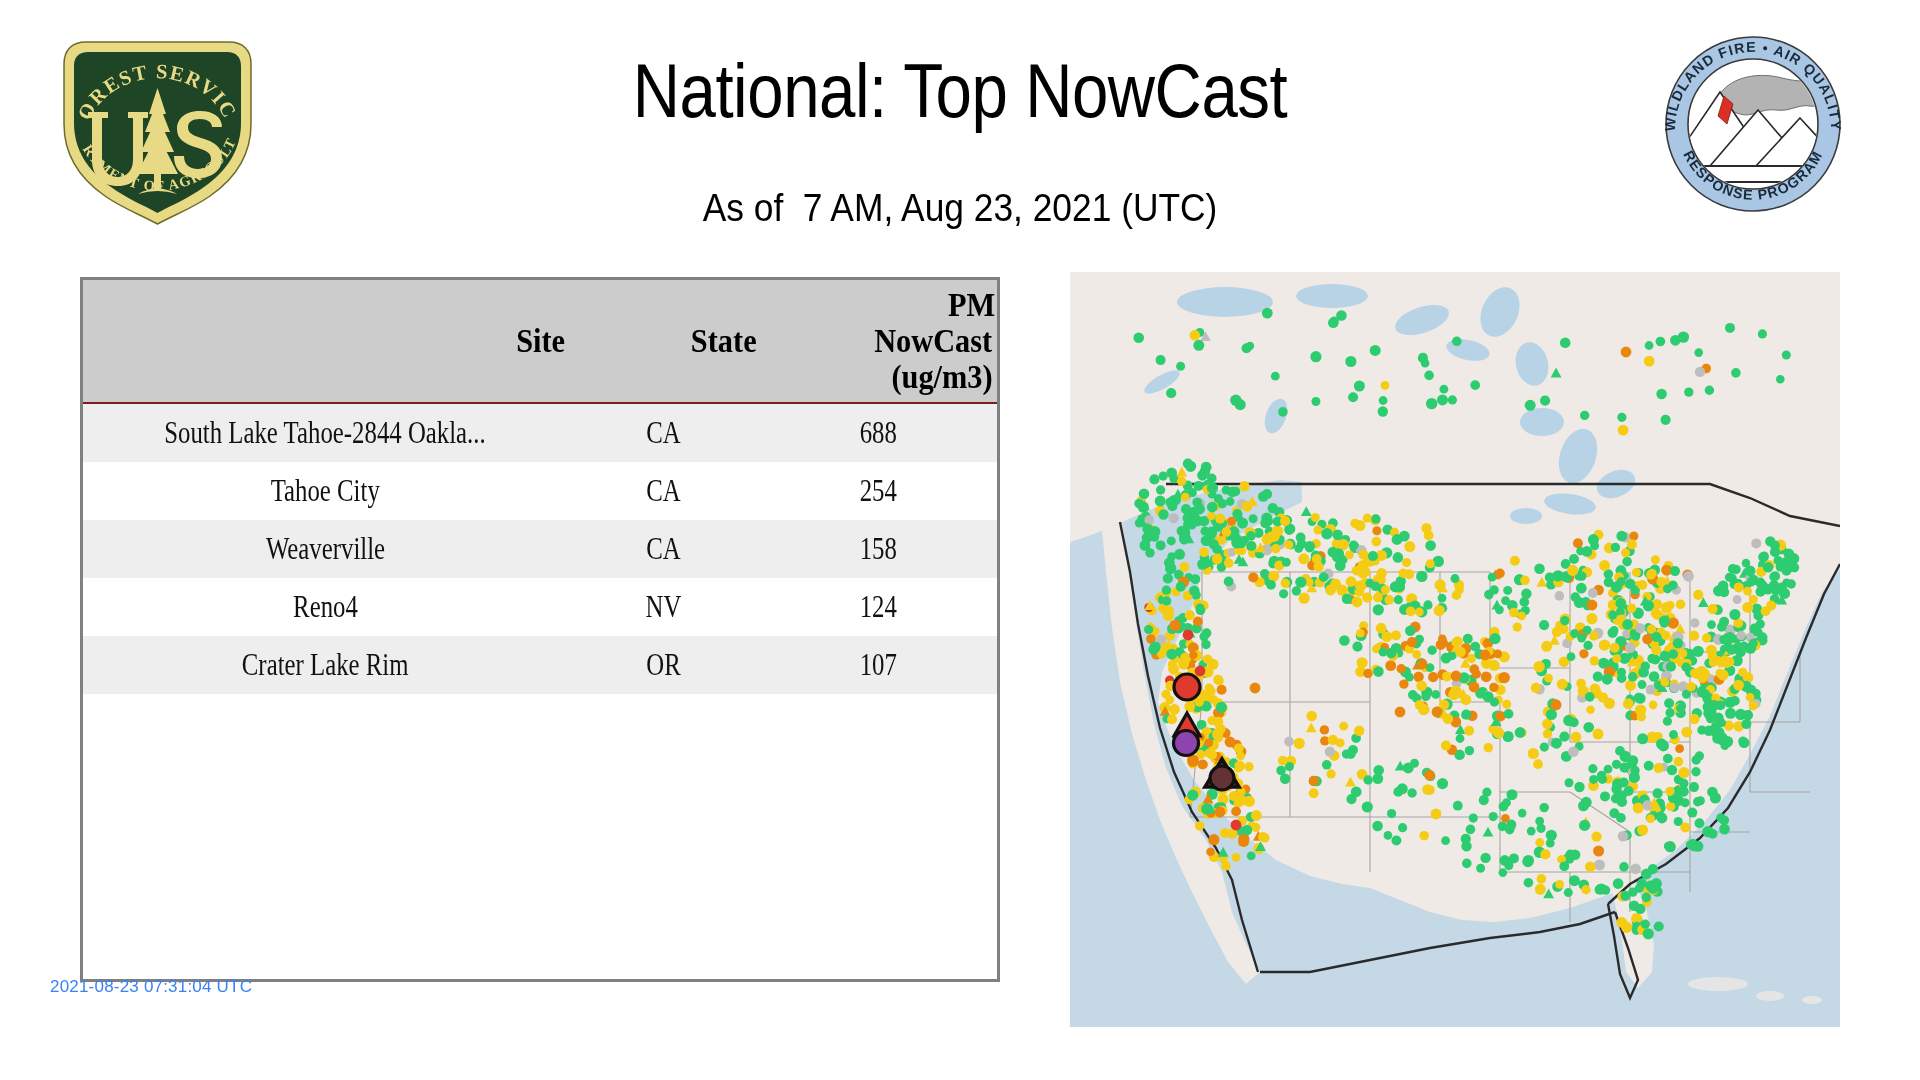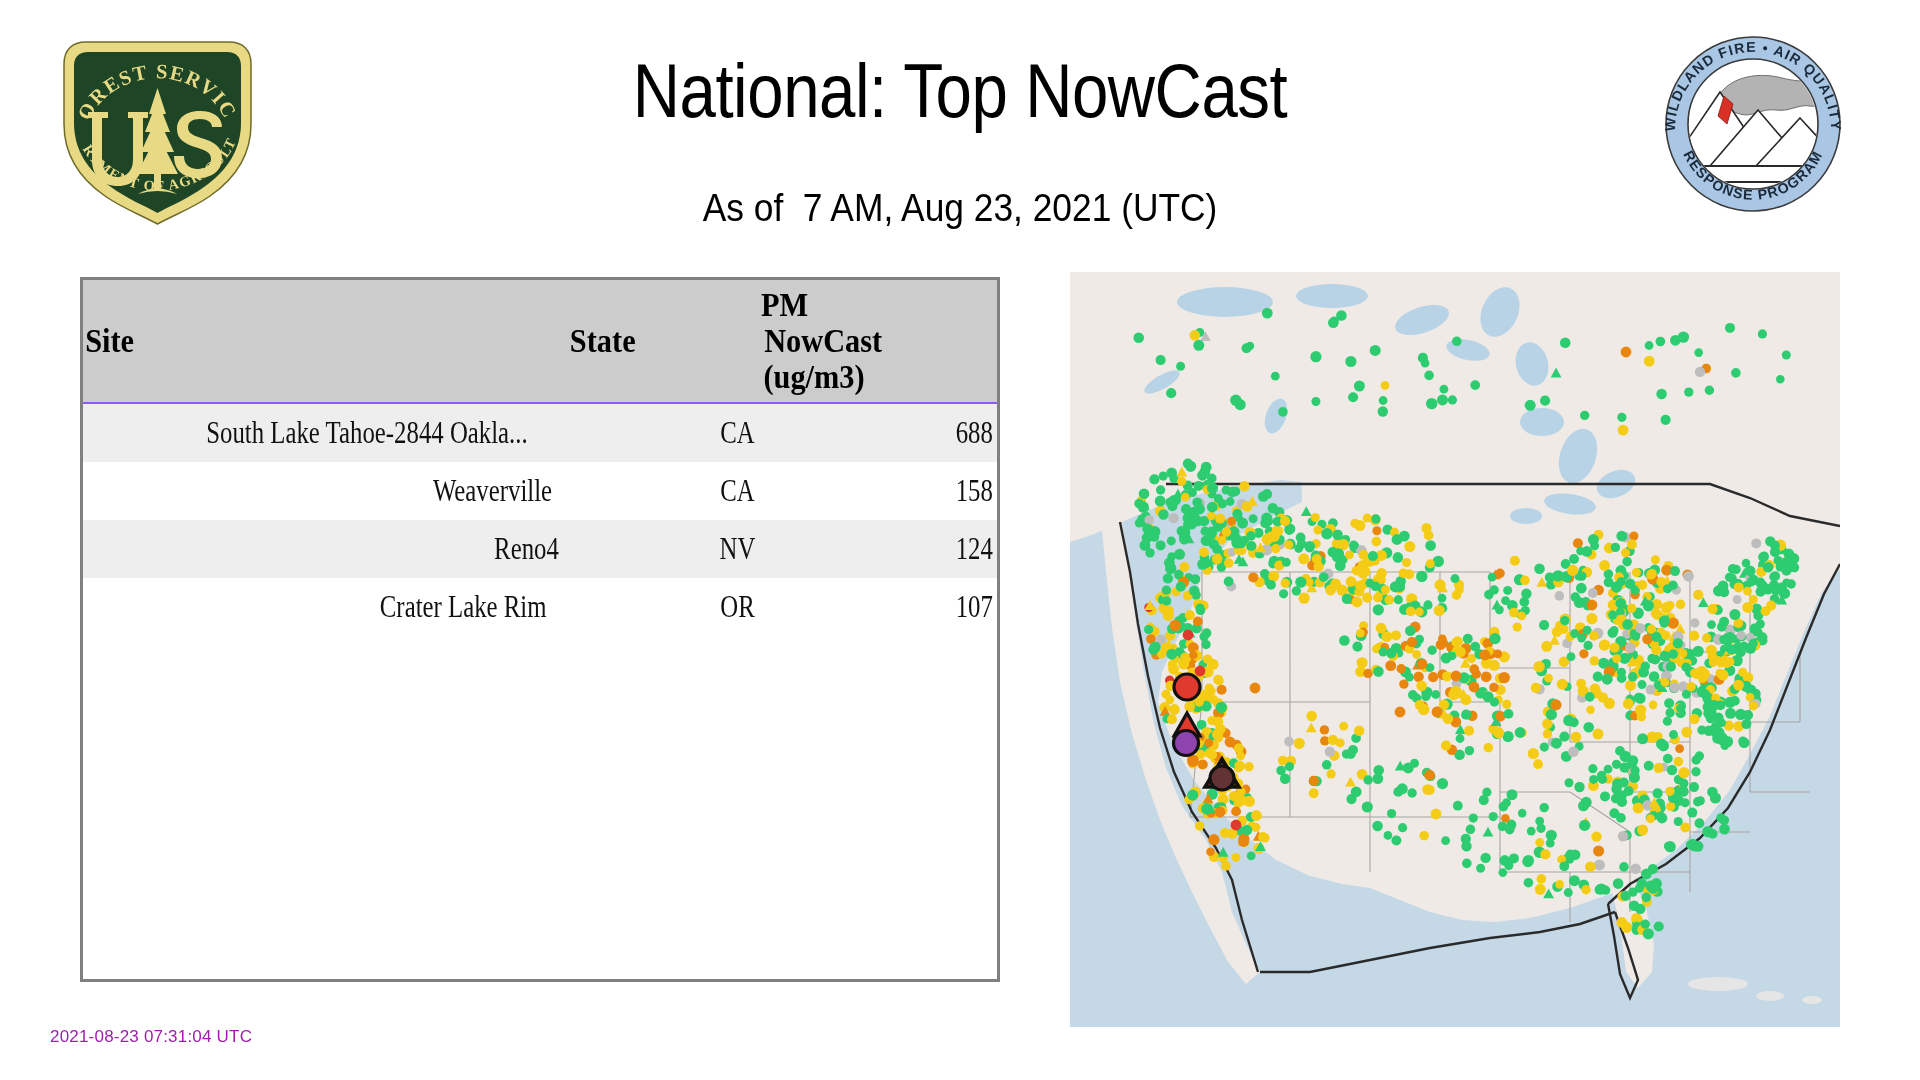--- a/index.html
+++ b/index.html
@@ -40,50 +40,50 @@
     position:absolute;left:80px;top:277px;width:920px;height:705px;
     border:3px solid #808080;background:#ffffff;box-sizing:border-box;
   }
   table#nowcast-table{
     width:100%;border-collapse:collapse;table-layout:fixed;
   }
   table#nowcast-table th{
     background:#cccccc;
     font-family:"Liberation Serif","DejaVu Serif",serif;
     font-weight:bold;font-size:33px;color:#000;
-    padding:0;height:122px;vertical-align:middle;text-align:left;
-    border-bottom:2px solid #8b5cf6;
+    padding:0;height:122px;vertical-align:middle;text-align:right;
+    border-bottom:2px solid #7f1d1d;
     line-height:36px;
   }
   table#nowcast-table td{
     font-family:"Liberation Serif","DejaVu Serif",serif;
     font-weight:400;font-size:31px;color:#111;
-    height:58px;text-align:right;vertical-align:middle;
+    height:58px;text-align:center;vertical-align:middle;
     padding:0;border:none;
     transform-origin:center;
   }
   table#nowcast-table td span.sq{display:inline-block;transform:scaleX(0.80);}
   table#nowcast-table tbody tr:nth-child(odd){background:#eeeeee;}
   table#nowcast-table tbody tr:nth-child(even){background:#ffffff;}
   col.c-site{width:53%;}
   col.c-state{width:21%;}
   col.c-pm{width:26%;}
   th .hdr-sq{display:inline-block;transform:scaleX(0.92);}
 
   
   #map{
     position:absolute;left:1070px;top:272px;width:770px;height:755px;
     background:#c5d8e6;overflow:hidden;
   }
   #map svg{display:block;}
 
   #timestamp{
-    position:absolute;left:50px;top:1027px;
+    position:absolute;left:50px;top:977px;
     font-family:"Liberation Sans",sans-serif;
-    font-size:17px;color:#a21caf;letter-spacing:0.2px;
+    font-size:17px;color:#3b82f6;letter-spacing:0.2px;
   }
 </style>
 </head>
 <body>
 
 <div id="header">
 
   <svg id="fs-logo" viewBox="0 0 215 200">
     <path d="M14 36 C14 22 22 14 36 14 L179 14 C193 14 201 22 201 36
              L201 96 C201 126 186 150 160 168 C143 180 124 187 107.5 196
@@ -178,20 +178,25 @@
           <span class="hdr-sq">NowCast</span><br>
           <span class="hdr-sq">(ug/m3)</span>
         </th>
       </tr>
     </thead>
     <tbody id="table-body">
         <tr>
           <td><span class="sq">South Lake Tahoe-2844 Oakla...</span></td>
           <td><span class="sq">CA</span></td>
           <td><span class="sq">688</span></td>
+        </tr>
+        <tr>
+          <td><span class="sq">Tahoe City</span></td>
+          <td><span class="sq">CA</span></td>
+          <td><span class="sq">254</span></td>
         </tr>
         <tr>
           <td><span class="sq">Weaverville</span></td>
           <td><span class="sq">CA</span></td>
           <td><span class="sq">158</span></td>
         </tr>
         <tr>
           <td><span class="sq">Reno4</span></td>
           <td><span class="sq">NV</span></td>
           <td><span class="sq">124</span></td>

